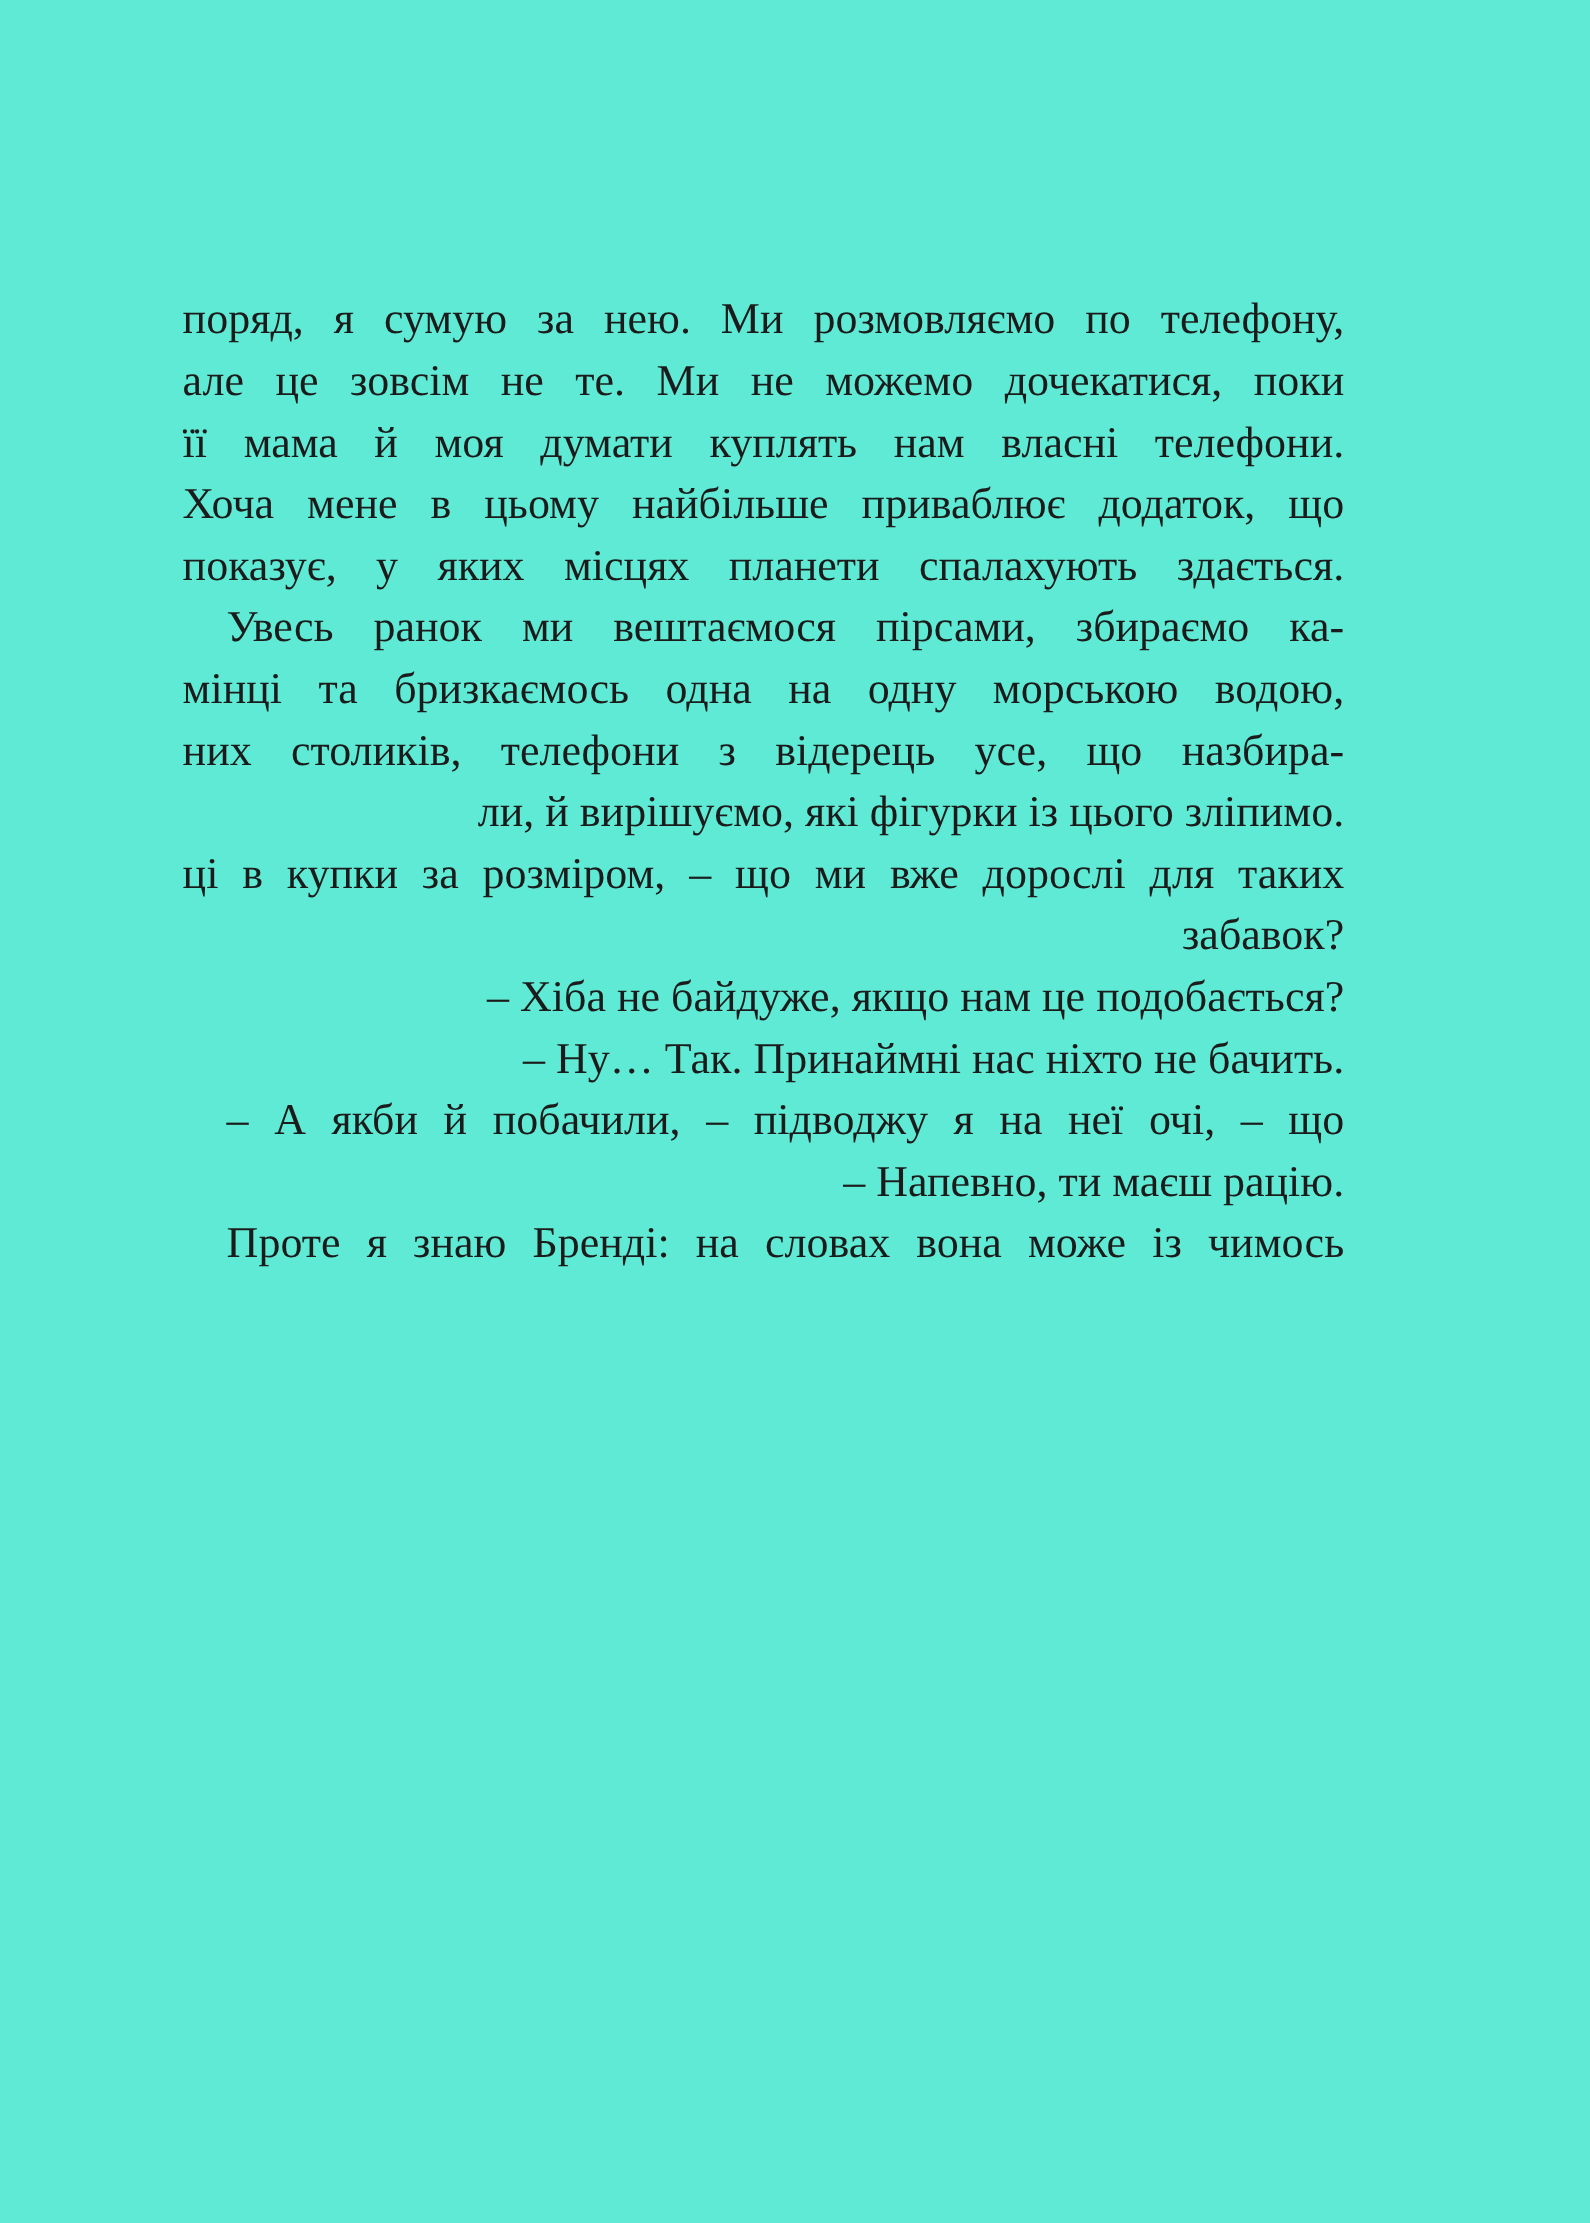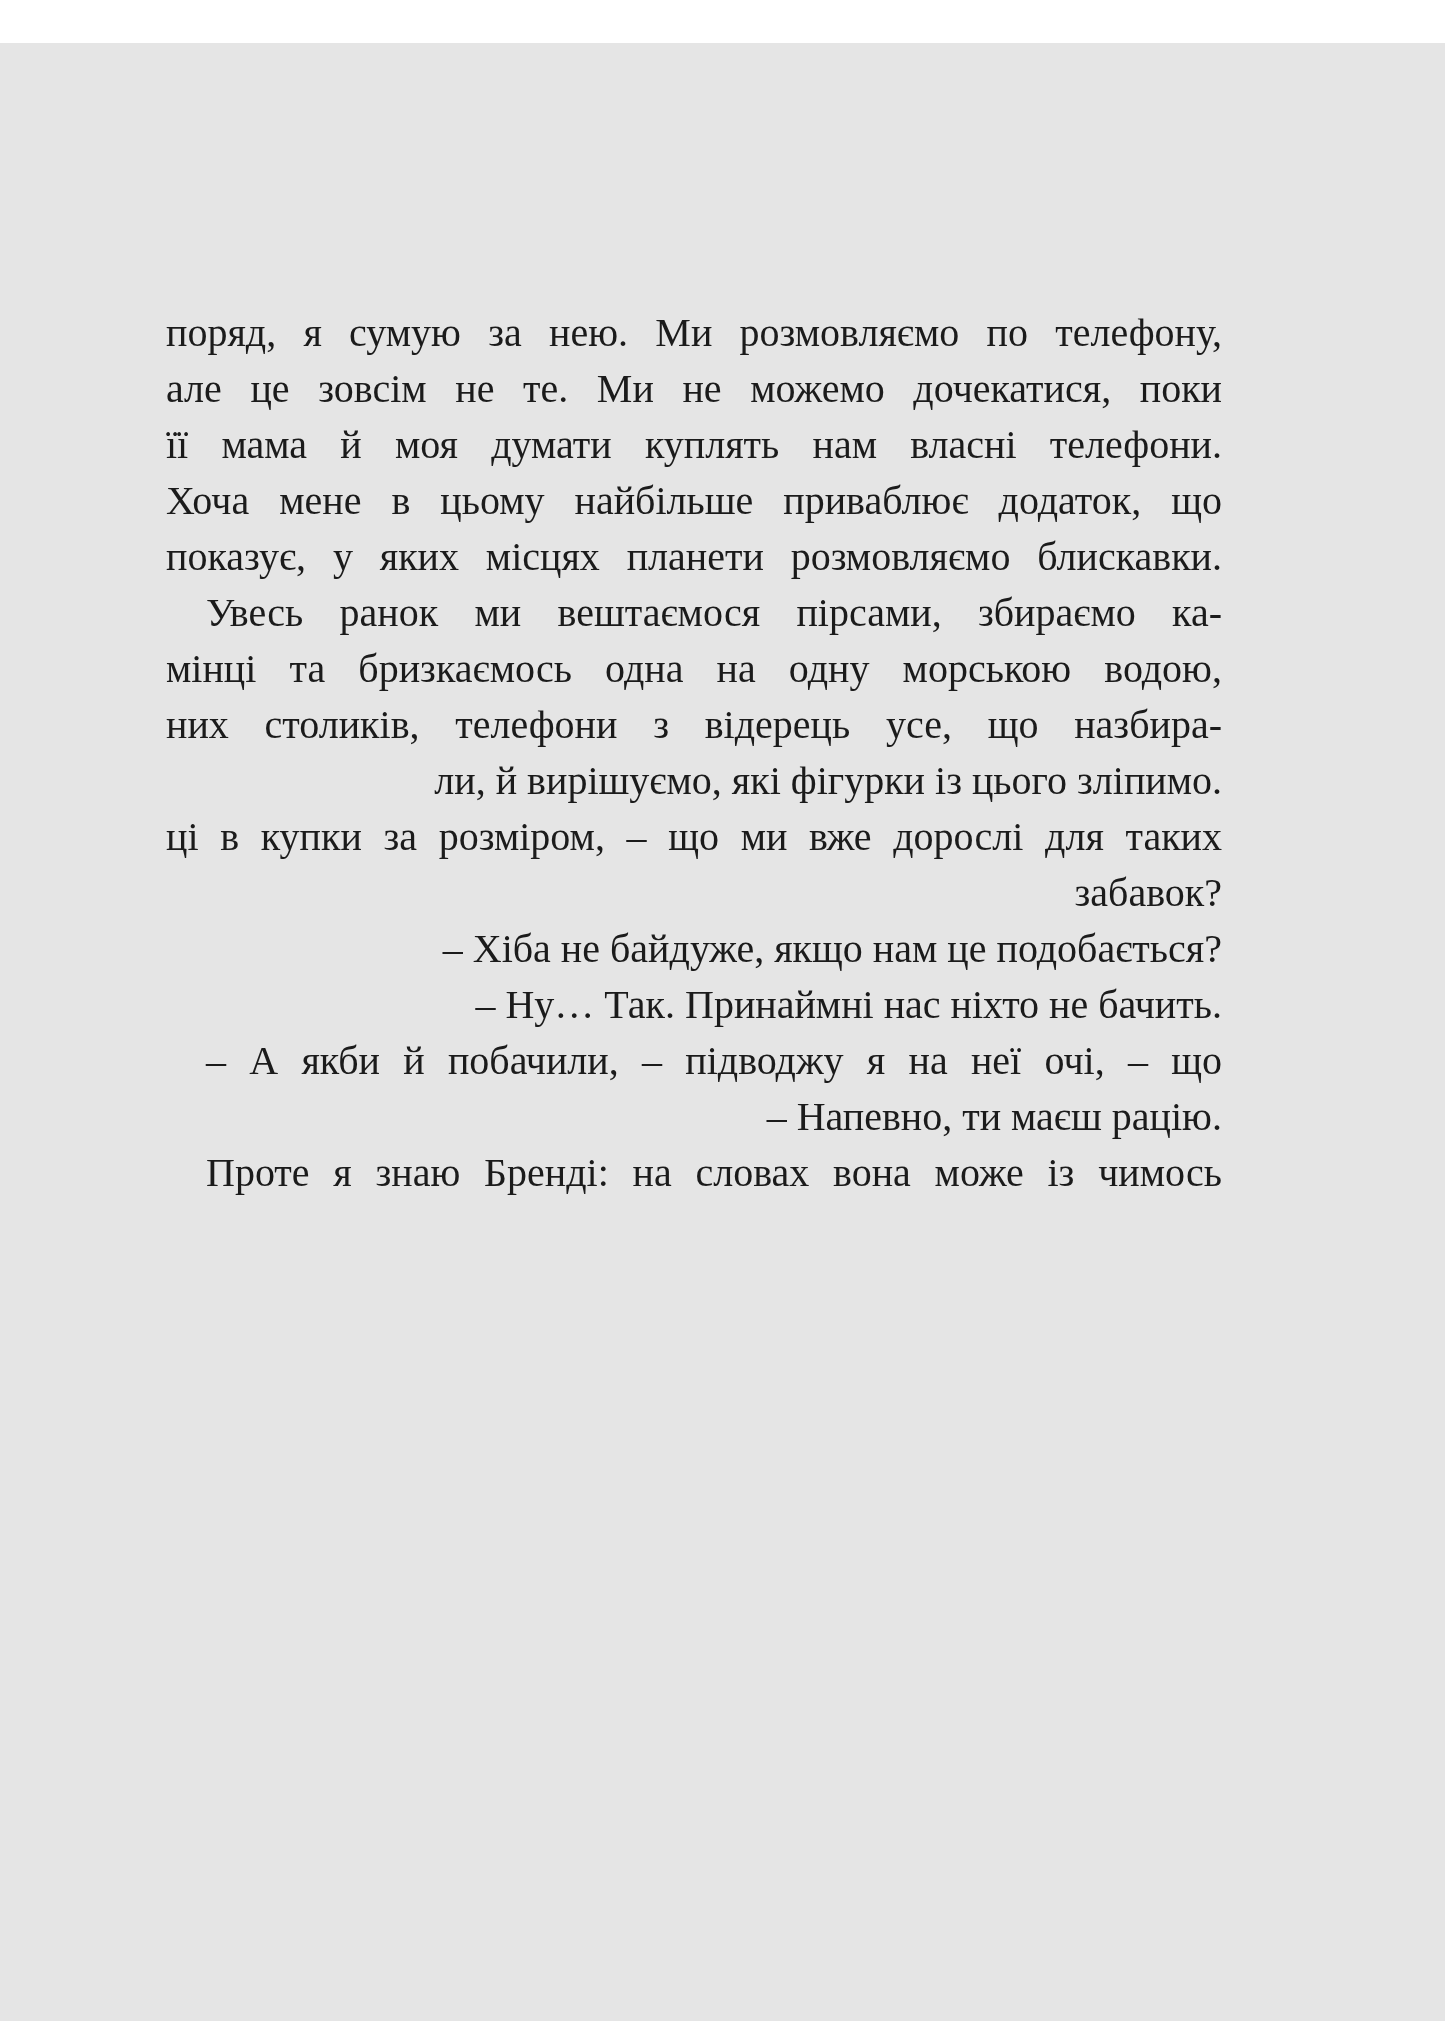--- a/index.html
+++ b/index.html
@@ -9,22 +9,21 @@
   body {
     width: 1445px;
     height: 2021px;
     position: relative;
     background: #ffffff;
     overflow: hidden;
   }
   .page {
     position: absolute;
     inset: 0;
-    background: #e5e5e5;
-    margin-top: 43px;
+    background: #5eead4;
   }
   .text-block {
     position: absolute;
     left: 166px;
     top: 262px;
     width: 1056px;
     font-family: "Liberation Serif", "DejaVu Serif", serif;
     font-size: 40px;
     line-height: 56px;
     color: #1b1b1b;
@@ -53,21 +52,21 @@
 </head>
 <body>
 
 <div class="page">
   <div class="text-block" style="color: rgb(27, 27, 27);">
       <div class="para">
         <div class="line justify">поряд, я сумую за нею. Ми розмовляємо по телефону,</div>
         <div class="line justify">але це зовсім не те. Ми не можемо дочекатися, поки</div>
         <div class="line justify">її мама й моя думати куплять нам власні телефони.</div>
         <div class="line justify">Хоча мене в цьому найбільше приваблює додаток, що</div>
-        <div class="line justify">показує, у яких місцях планети розмовляємо блискавки.</div>
+        <div class="line justify">показує, у яких місцях планети спалахують здається.</div>
       </div>
       <div class="para">
         <div class="line justify indent">Увесь ранок ми вештаємося пірсами, збираємо ка-</div>
         <div class="line justify">мінці та бризкаємось одна на одну морською водою,</div>
         <div class="line justify">них столиків, телефони з відерець усе, що назбира-</div>
         <div class="line">ли, й вирішуємо, які фігурки із цього зліпимо.</div>
       </div>
       <div class="para">
         <div class="line justify">ці в купки за розміром, – що ми вже дорослі для таких</div>
         <div class="line">забавок?</div>

